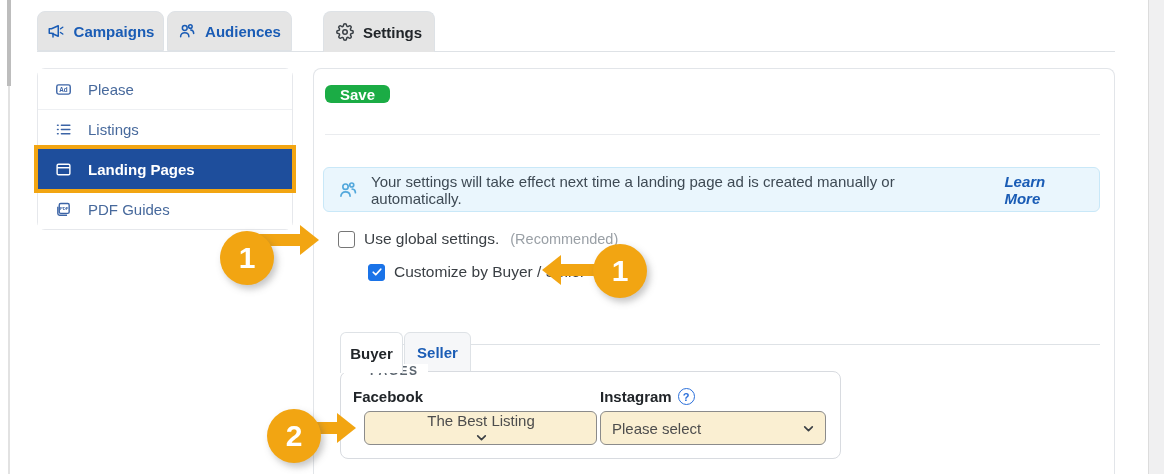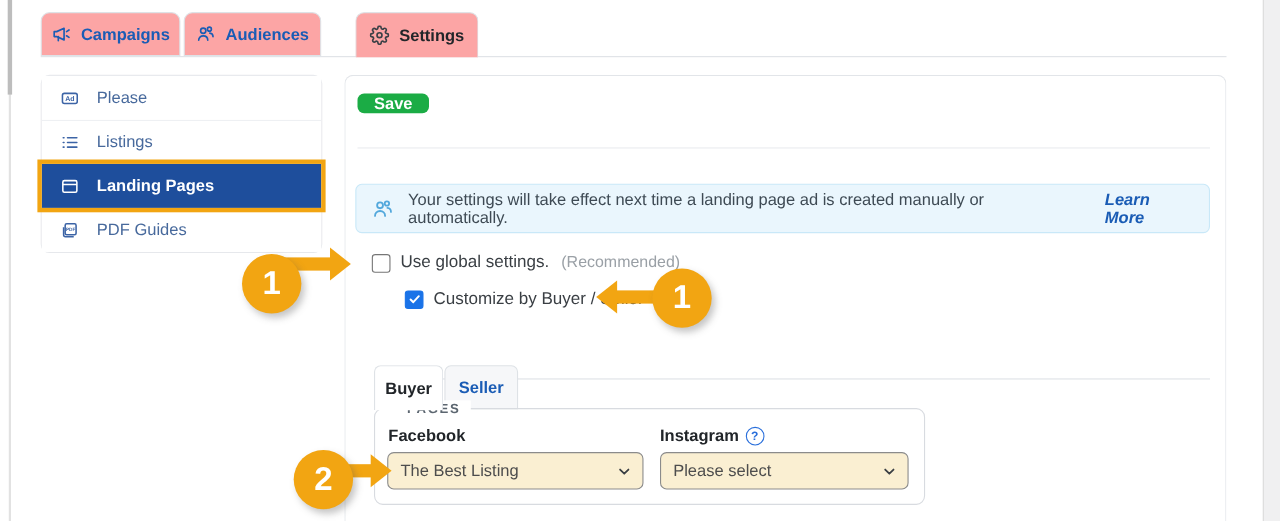--- a/index.html
+++ b/index.html
@@ -10,21 +10,21 @@
     overflow:hidden;
   }
   
   .left-track { position:absolute; left:8px; top:0; width:2px; height:474px; background:#e2e2e2; }
   .left-thumb { position:absolute; left:7px; top:0; width:4px; height:86px; background:#bdbdbd; }
   .right-gutter { position:absolute; left:1148px; top:0; width:16px; height:474px; background:#f0f0f1; border-left:1px solid #dcdcdc; }
 
   
   .tabrow-border { position:absolute; left:37px; top:51px; width:1078px; height:0; border-top:1px solid #dee2e6; }
   .top-tab {
-    position:absolute; top:11px; height:40px; background:#fca5a5;
+    position:absolute; top:11px; height:40px; background:#e5e5e5;
     border:1px solid #dee2e6; border-radius:8px 8px 0 0;
     display:flex; align-items:center; justify-content:center; gap:9px;
     font-size:15px; font-weight:bold; color:#1a5cb5; cursor:pointer;
   }
   .top-tab.active { height:41px; border-bottom:none; z-index:2; color:#212529; }
   .top-tab svg { flex:0 0 auto; }
 
   
   .sidebar {
     position:absolute; left:37px; top:68px; width:256px;
@@ -246,21 +246,21 @@
   </div>
   <div class="subtab" style="left:404px; width:67px;">
     <span>Seller</span>
   </div>
 
   <div class="pages-box">
     <span class="pages-legend">PAGES</span>
   </div>
 
   <div class="field-label" style="left:353px; top:388px;">Facebook</div>
-  <div class="select" style="left:352px; top:411px; width:233px;">
+  <div class="select" style="left:364px; top:411px; width:233px;flex-direction:column;">
     <span>The Best Listing</span>
     <span style="display:flex;">
       <svg width="13" height="13" viewBox="0 0 24 24" fill="none" stroke="currentColor" stroke-width="3" stroke-linecap="round" stroke-linejoin="round">
           <path d="M5 9l7 7 7-7"></path>
         </svg>
     </span>
   </div>
 
   <div class="field-label" style="left:600px; top:388px;">
     <span>Instagram</span>

